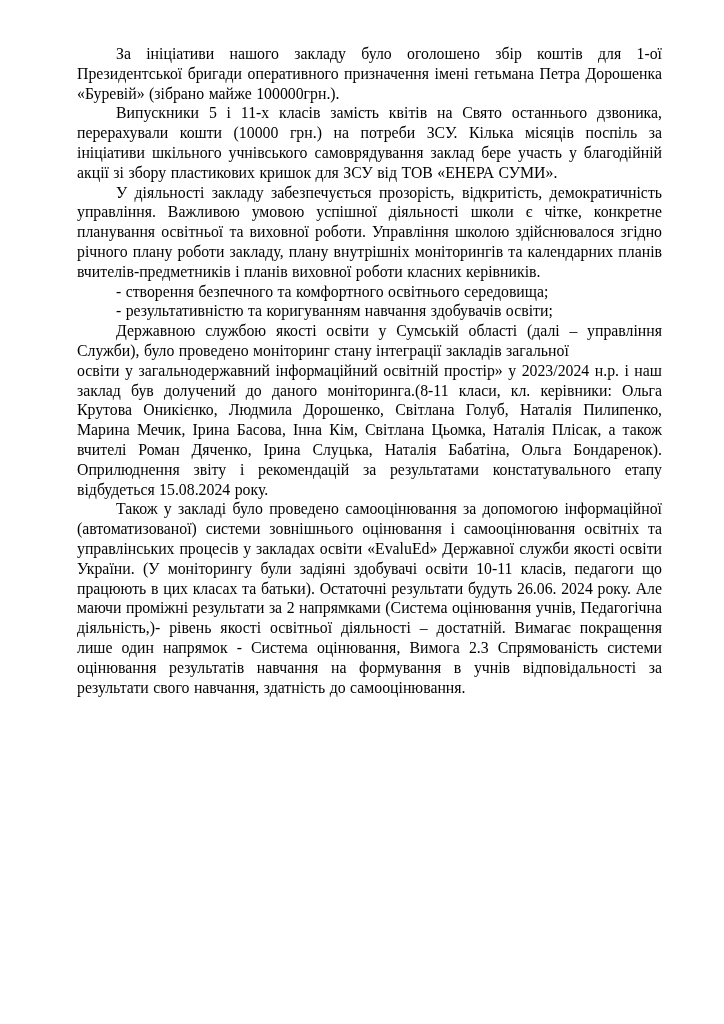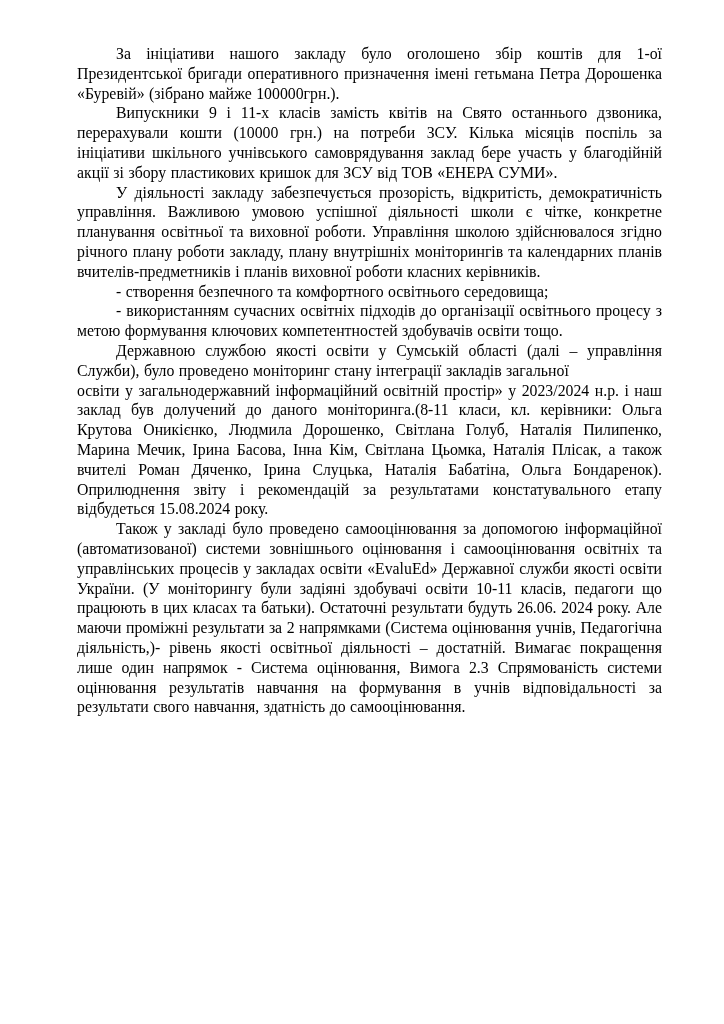--- a/index.html
+++ b/index.html
@@ -34,21 +34,21 @@
     white-space: pre-wrap;
     word-spacing: 0.5px;
   }
 </style>
 </head>
 <body>
 
 <div class="page">
   <div class="document-body">
       <p class="para body">За ініціативи нашого закладу було оголошено збір коштів для 1-ої Президентської бригади оперативного призначення імені гетьмана Петра Дорошенка «Буревій» (зібрано майже 100000грн.).</p>
-      <p class="para body">Випускники 9 і 11-х класів замість квітів на Свято останнього дзвоника, перерахували кошти (10000 грн.) на потреби ЗСУ. Кілька місяців поспіль за ініціативи шкільного учнівського самоврядування заклад бере участь у благодійній акції зі збору пластикових кришок для ЗСУ від ТОВ «ЕНЕРА СУМИ».</p>
+      <p class="para body">Випускники 5 і 11-х класів замість квітів на Свято останнього дзвоника, перерахували кошти (10000 грн.) на потреби ЗСУ. Кілька місяців поспіль за ініціативи шкільного учнівського самоврядування заклад бере участь у благодійній акції зі збору пластикових кришок для ЗСУ від ТОВ «ЕНЕРА СУМИ».</p>
       <p class="para body">У діяльності закладу забезпечується прозорість, відкритість, демократичність управління. Важливою умовою успішної діяльності школи є чітке, конкретне планування освітньої та виховної роботи. Управління школою здійснювалося згідно річного плану роботи закладу, плану внутрішніх моніторингів та календарних планів вчителів-предметників і планів виховної роботи класних керівників.</p>
       <p class="para list-item">- створення безпечного та комфортного освітнього середовища;</p>
-      <p class="para list-item">- використанням сучасних освітніх підходів до організації освітнього процесу з метою формування ключових компетентностей здобувачів освіти тощо.</p>
+      <p class="para list-item">- результативністю та коригуванням навчання здобувачів освіти;</p>
       <p class="para body">Державною службою якості освіти у Сумській області (далі – управління Служби), було проведено моніторинг стану інтеграції закладів загальної
 освіти у загальнодержавний інформаційний освітній простір» у 2023/2024 н.р. і наш заклад був долучений до даного моніторинга.(8-11 класи, кл. керівники: Ольга Крутова Оникієнко, Людмила Дорошенко, Світлана Голуб, Наталія Пилипенко, Марина Мечик, Ірина Басова, Інна Кім, Світлана Цьомка, Наталія Плісак, а також вчителі Роман Дяченко, Ірина Слуцька, Наталія Бабатіна, Ольга Бондаренок). Оприлюднення звіту і рекомендацій за результатами констатувального етапу відбудеться 15.08.2024 року.</p>
       <p class="para body">Також у закладі було проведено самооцінювання за допомогою інформаційної (автоматизованої) системи зовнішнього оцінювання і самооцінювання освітніх та управлінських процесів у закладах освіти «EvaluEd» Державної служби якості освіти України. (У моніторингу були задіяні здобувачі освіти 10-11 класів, педагоги що працюють в цих класах та батьки). Остаточні результати будуть 26.06. 2024 року. Але маючи проміжні результати за 2 напрямками (Система оцінювання учнів, Педагогічна діяльність,)- рівень якості освітньої діяльності – достатній. Вимагає покращення лише один напрямок - Система оцінювання, Вимога 2.3 Спрямованість системи оцінювання результатів навчання на формування в учнів відповідальності за результати свого навчання, здатність до самооцінювання.</p>
     </div>
 </div>
 
 </body></html>

